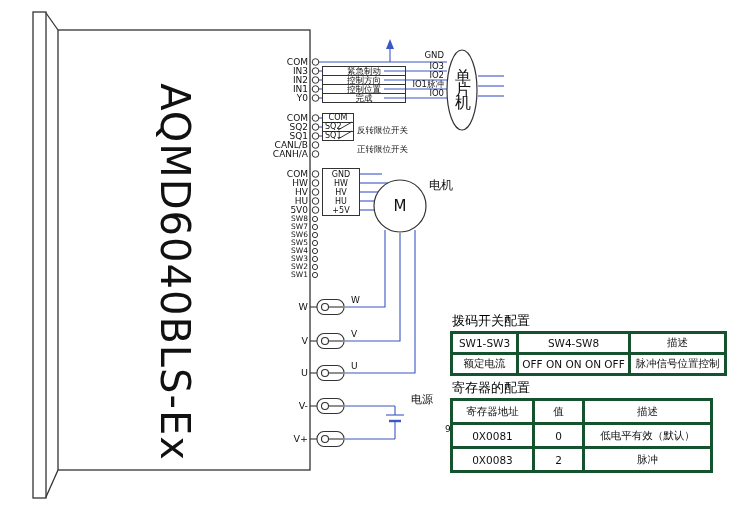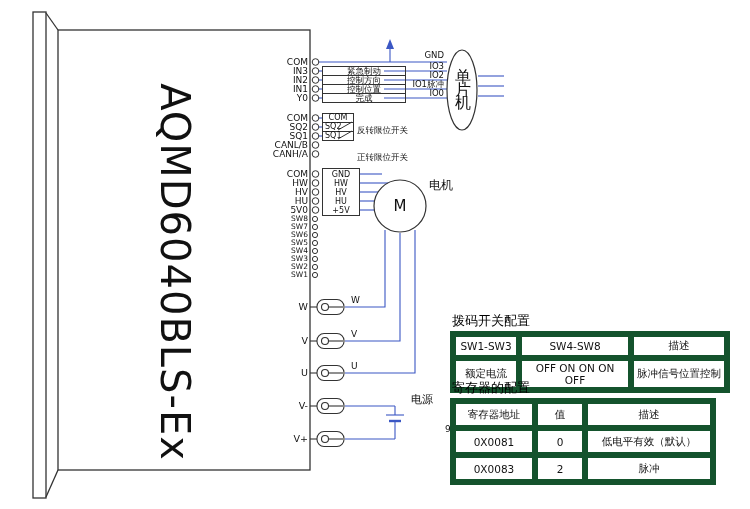--- a/index.html
+++ b/index.html
@@ -29,21 +29,21 @@
   .smalllabel{position:absolute;font-size:8.5px;line-height:9px;text-align:center;}
   .motorbox{position:absolute;left:322px;top:168px;width:38px;height:48px;border:1px solid #333;box-sizing:border-box;}
   .mpin{position:absolute;left:322px;width:38px;text-align:center;font-size:8px;line-height:9px;}
   .mlabel{position:absolute;left:391px;top:197px;width:18px;text-align:center;font-size:15px;}
   .motorname{position:absolute;left:429px;top:177px;font-size:12px;}
   .phlbl{position:absolute;left:351px;width:16px;font-size:9px;line-height:9px;}
   .pslbl{position:absolute;left:411px;top:392px;font-size:11px;}
   .psv{position:absolute;left:401px;top:424px;font-size:9px;margin-left:44px;}
   .ttitle{position:absolute;font-size:13px;color:#000;}
   .dtable{position:absolute;border-collapse:collapse;font-size:10.5px;color:#111;background:#fff;}
-  .dtable td,.dtable th{border:6px solid #14532d;text-align:center;font-weight:normal;padding:1px 3px;height:16px;}
+  .dtable td,.dtable th{border:3px solid #14532d;text-align:center;font-weight:normal;padding:1px 3px;height:16px;}
   .dtable.reg td,.dtable.reg th{height:19px;}
 </style>
 </head>
 <body>
 
 <div class="stage">
 
   <svg class="layer" width="750" height="509" viewBox="0 0 750 509">
 
     <g stroke="#333" fill="none" stroke-width="1.3">
@@ -209,21 +209,21 @@
   <div class="iolbl" style="top:61.5px">IO3</div>
   <div class="iolbl" style="top:70.5px">IO2</div>
   <div class="iolbl" style="top:79.5px">IO1脉冲</div>
   <div class="iolbl" style="top:88.5px">IO0</div>
   <div class="mcu-label">单片机</div>
 
   <div class="lmbox" style="top:113px;text-align:center">COM</div>
   <div class="lmbox" style="top:122px;padding-left:2px">SQ2</div>
   <div class="lmbox" style="top:131px;padding-left:2px">SQ1</div>
   <div class="smalllabel" style="left:357px;top:126px">反转限位开关</div>
-  <div class="smalllabel" style="left:357px;top:153px">正转限位开关</div>
+  <div class="smalllabel" style="left:357px;top:145px">正转限位开关</div>
 
   <div class="motorbox"></div>
   <div class="mpin" style="top:170px">GND</div>
   <div class="mpin" style="top:179px">HW</div>
   <div class="mpin" style="top:188px">HV</div>
   <div class="mpin" style="top:197px">HU</div>
   <div class="mpin" style="top:206px">+5V</div>
   <div class="mlabel">M</div>
   <div class="motorname">电机</div>
 

